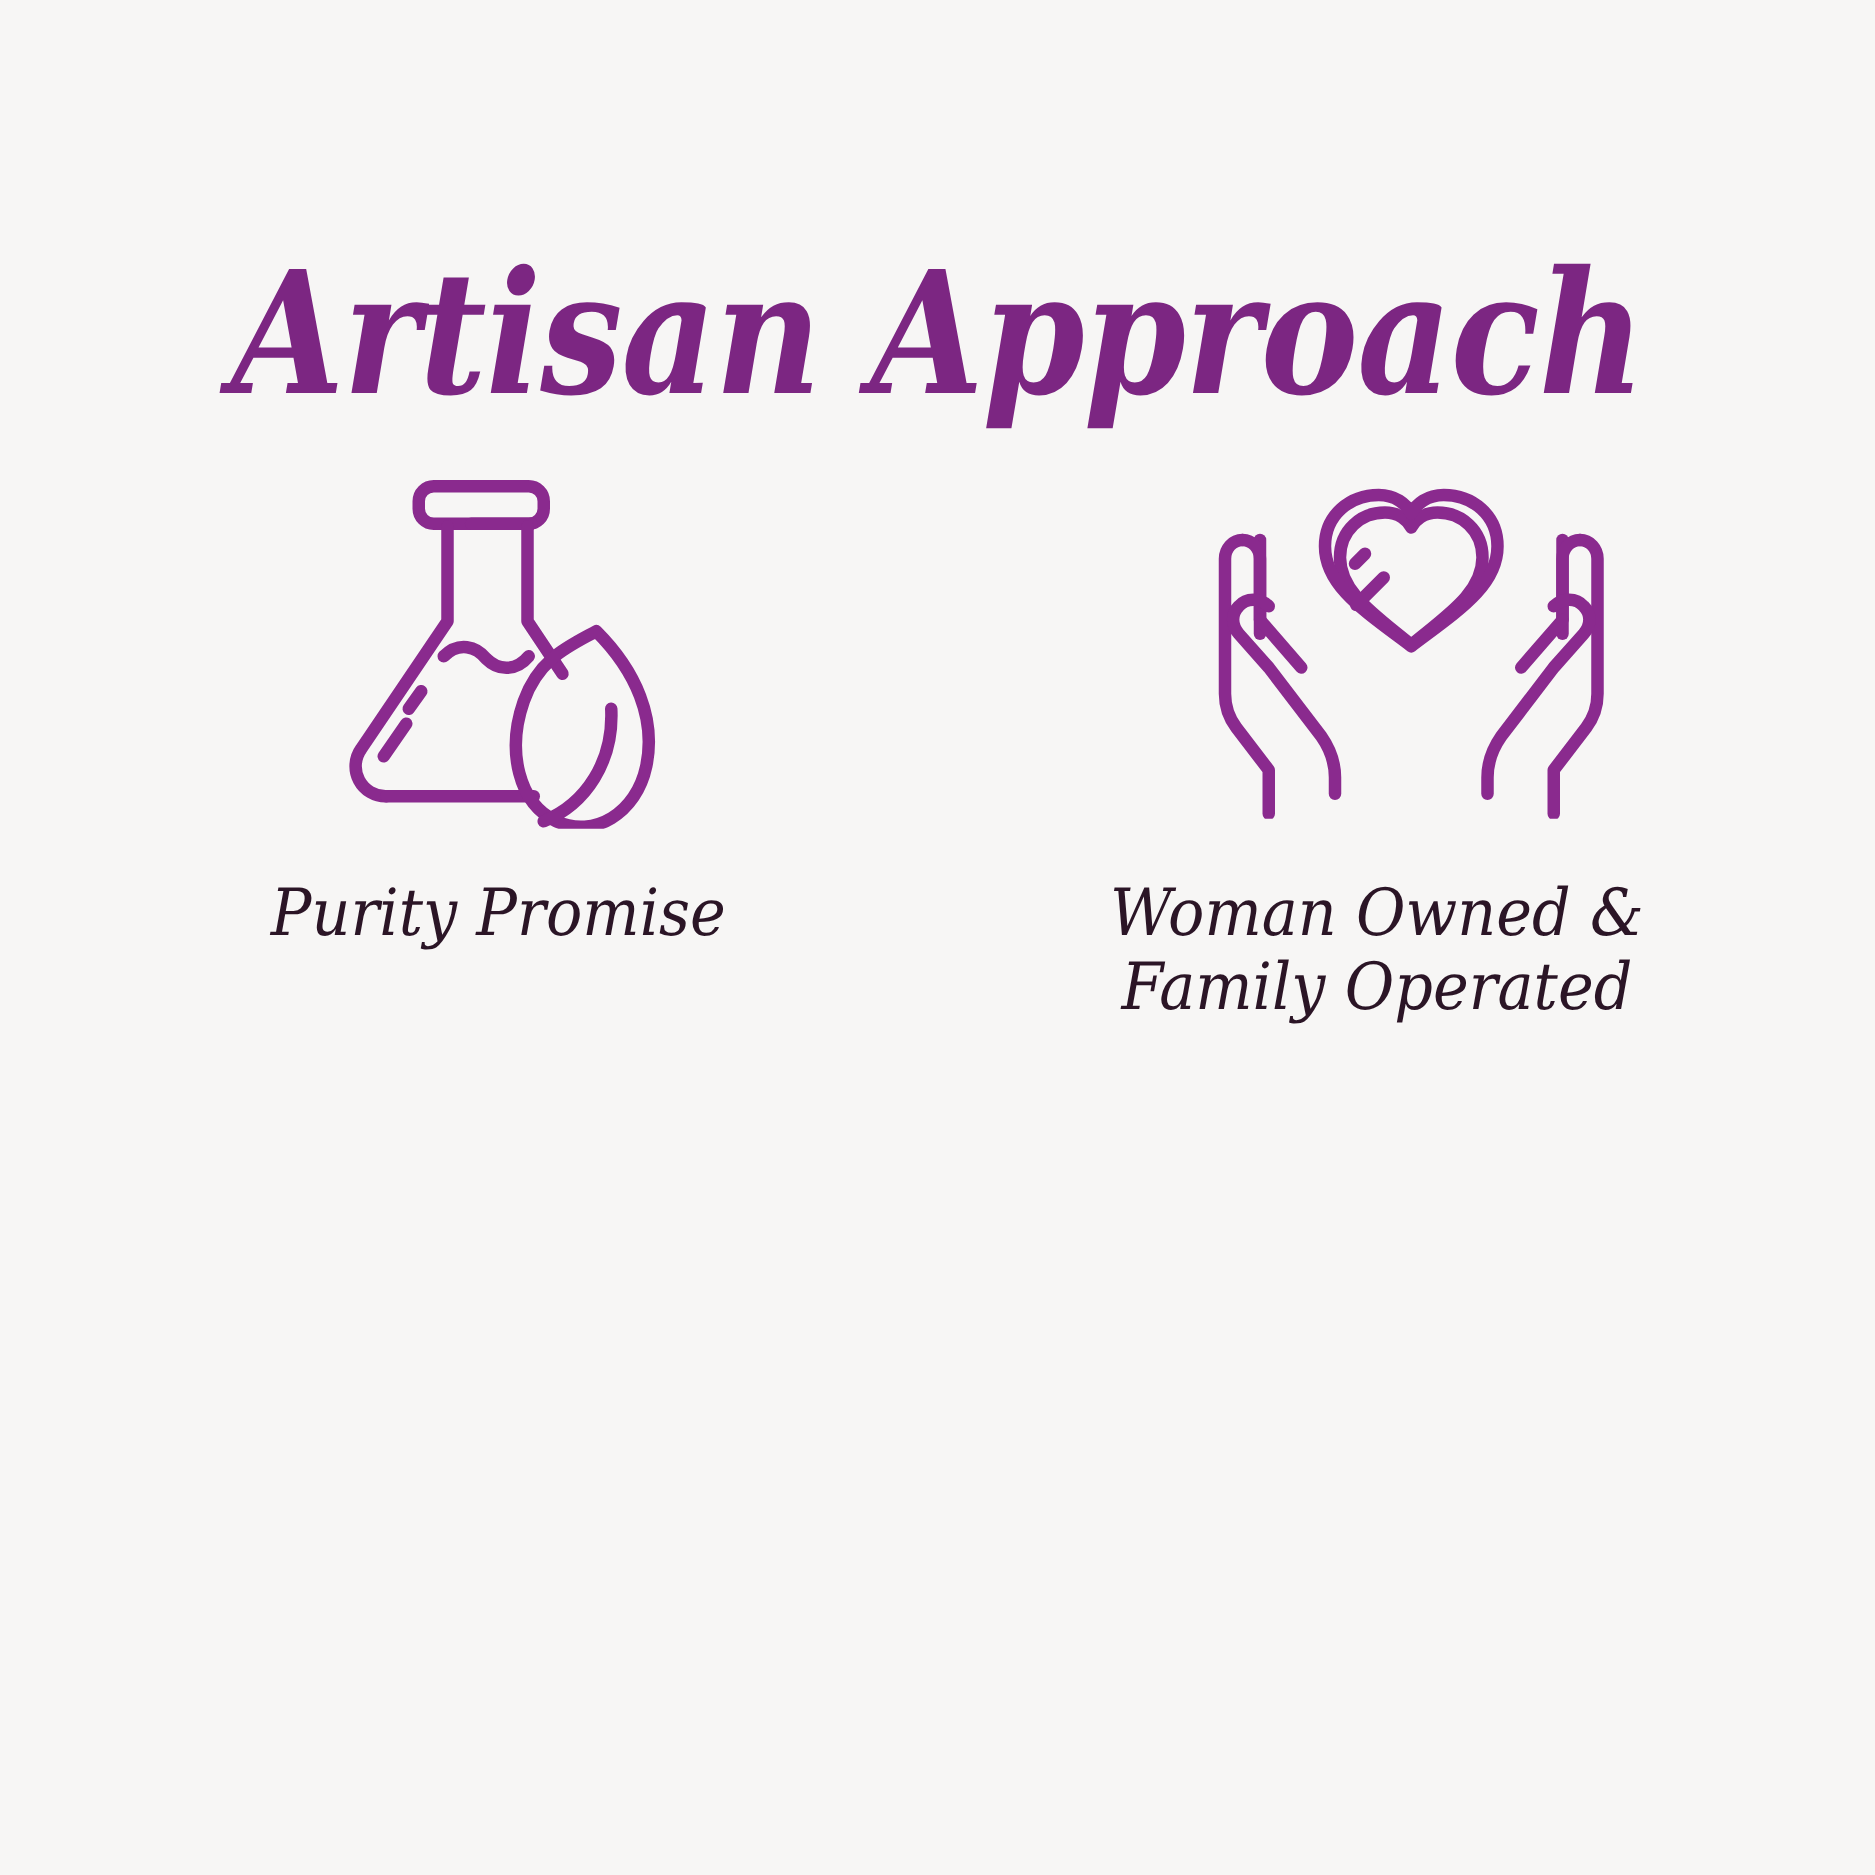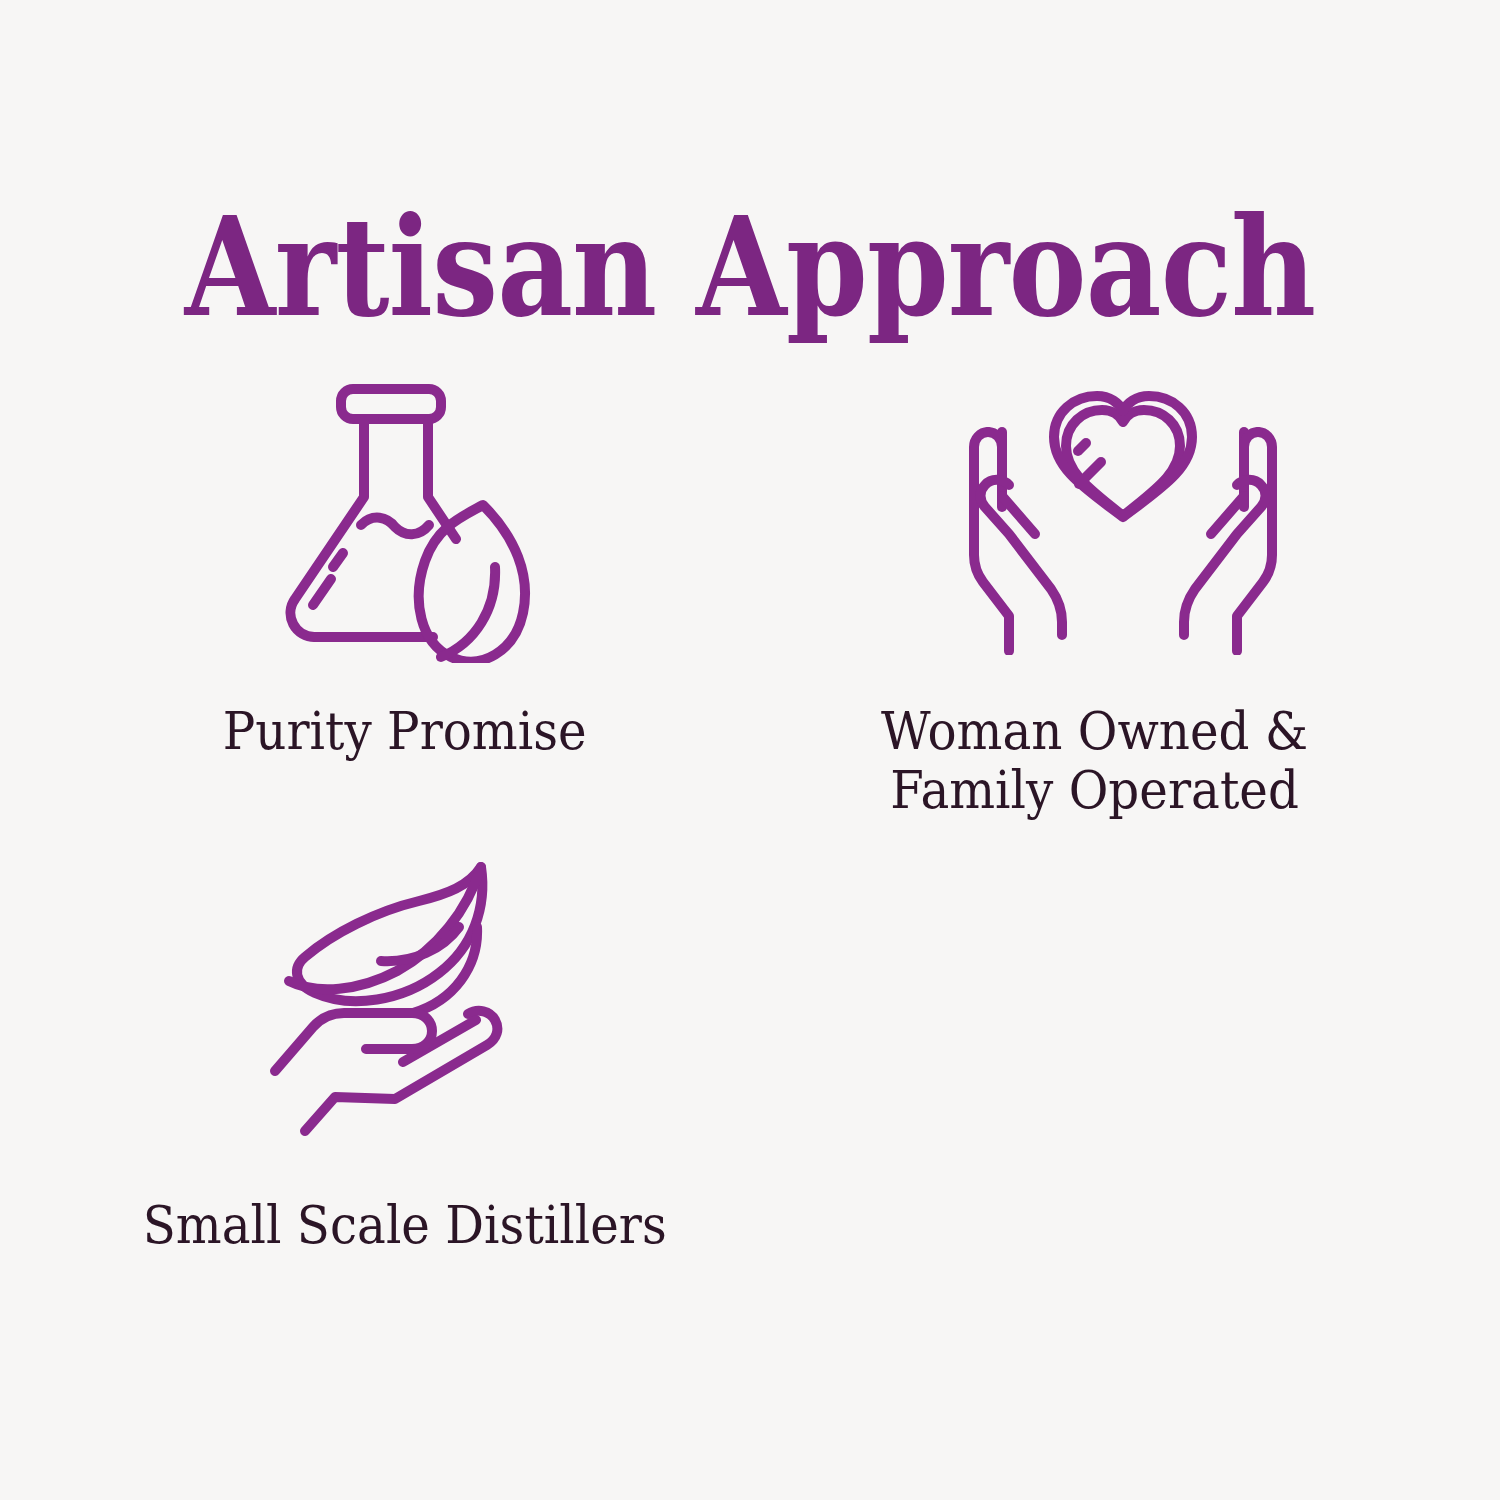--- a/index.html
+++ b/index.html
@@ -13,20 +13,21 @@
     font-family: "Liberation Serif", serif;
     overflow: hidden;
   }
 
   #page {
     position: relative;
     width: 1500px;
     height: 1500px;
     background: #f7f6f5;
     box-sizing: border-box;
+    font-style: italic;
   }
 
   
   .page-title {
     position: absolute;
     top: 108px;
     left: 0;
     width: 1500px;
     text-align: center;
     color: #7c2682;
@@ -44,20 +45,21 @@
   .feature-grid {
     position: absolute;
     top: 352px;
     left: 60px;
     width: 1380px;
     display: grid;
     grid-template-columns: 1fr 1fr;
     grid-template-rows: 470px 470px;
     column-gap: 0px;
     row-gap: 0px;
+    gap: 25px;
   }
 
   .feature-cell {
     display: flex;
     flex-direction: column;
     align-items: center;
     justify-content: flex-start;
   }
 
   .feature-icon {
@@ -156,35 +158,16 @@
           <path d="M279 95 c7 -7 18 -7 24 0 c6 6 6 15 0 22 l-24 27 l-42 55 c-7 10 -11 20 -11 33 v13"></path>
           <path d="M286 106 l-33 38"></path>
         </svg>
       </div>
       <div class="feature-label">
         <span class="line">Woman Owned &amp;</span>
         <span class="line">Family Operated</span>
       </div>
     </div>
 
-    <div class="feature-cell cell-small">
-      <div class="feature-icon">
-        <svg width="260" height="290" viewBox="0 0 260 290" fill="none" stroke="#8a2a8e" stroke-width="10" stroke-linecap="round" stroke-linejoin="round">
-
-          <path d="M218 18 c6 40 -8 80 -42 106 c-36 28 -88 36 -124 20 c-22 -10 -22 -26 -10 -36 c28 -24 72 -46 114 -56 c28 -7 50 -15 62 -34 z"></path>
-          <path d="M218 18 c-14 44 -44 82 -84 104 c-38 20 -80 24 -108 10"></path>
-
-          <path d="M214 78 c2 40 -24 74 -64 86"></path>
-          <path d="M118 112 c32 2 62 -12 78 -34"></path>
-
-          <path d="M205 165 c10 -6 22 -3 27 6 c5 9 2 19 -8 25 l-92 54 l-60 -2 l-30 34"></path>
-          <path d="M213 171 L140 213"></path>
-          <path d="M12 222 l38 -44 c8 -9 19 -14 31 -14 h68 c12 0 20 8 20 18 c0 10 -8 18 -20 18 h-46"></path>
-        </svg>
-      </div>
-      <div class="feature-label">
-        <span class="line">Small Scale Distillers</span>
-      </div>
-    </div>
 
 
   </div>
 </div>
 
 </body></html>

